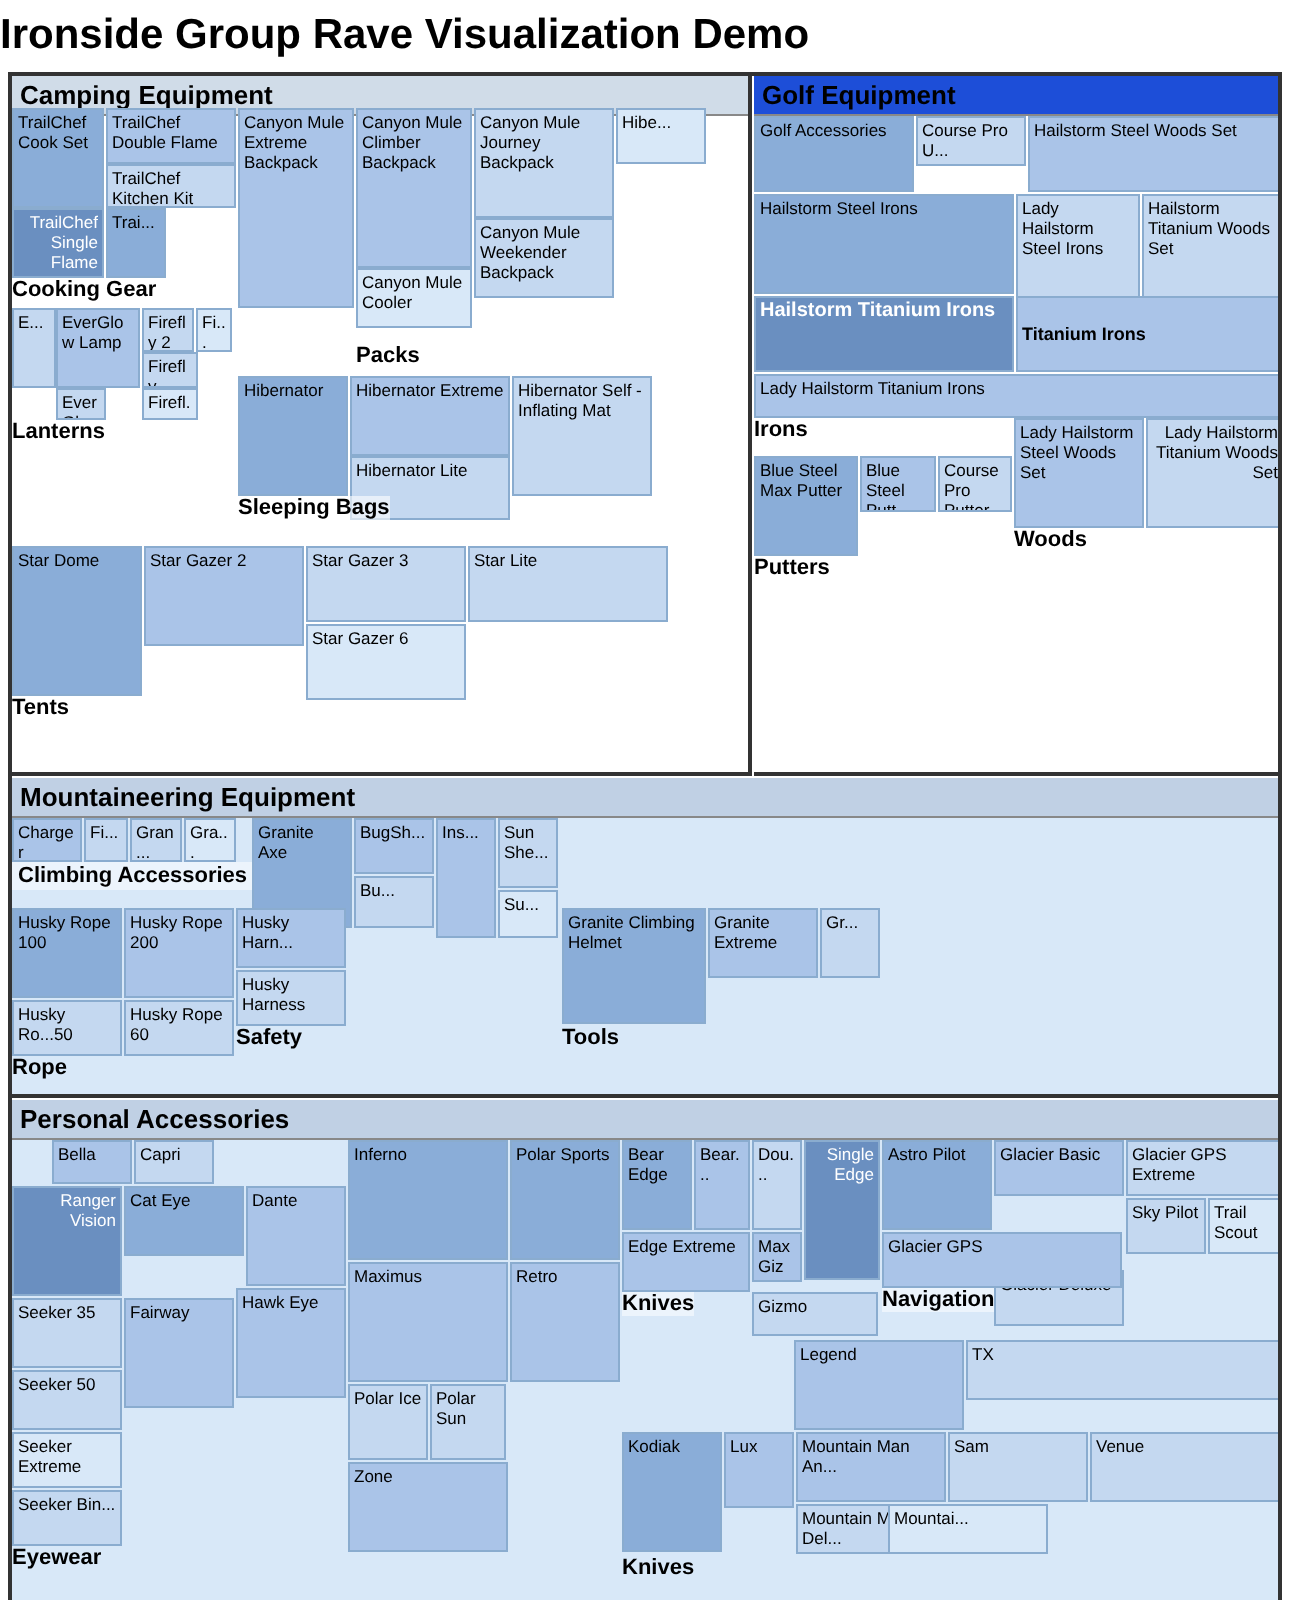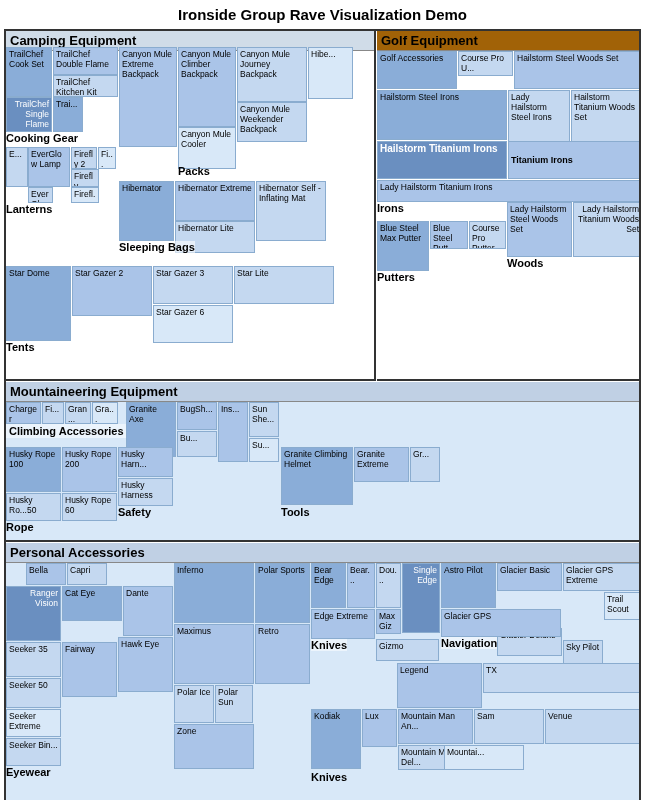--- a/index.html
+++ b/index.html
@@ -21,21 +21,21 @@
     .cell.c4 { background: #aac4e8; }
     .cell.c5 { background: #c4d8f0; }
     .cell.c6 { background: #d8e8f8; }
     
     .cell-label { font-size: 8.5px; line-height: 1.2; }
     .cell-label.med { font-size: 10px; font-weight: bold; }
   </style>
 </head>
 <body>
 
-<div style="text-align:center;font-size:15px;font-weight:bold;padding:6px 0;font-family:Arial,sans-serif;">Ironside Group Rave Visualization Demo</div>
+<div style="text-align:left;font-size:21px;font-weight:bold;padding:6px 0;font-family:Arial,sans-serif;">Ironside Group Rave Visualization Demo</div>
 
 <div style="position:relative;width:637px;height:788px;margin:0 4px;border:2px solid #333;font-family:Arial,sans-serif;overflow:hidden;">
 
   <div style="position:absolute;left:0;top:0;width:370px;height:350px;border-right:2px solid #333;border-bottom:2px solid #333;">
     <div style="font-size:13px;font-weight:bold;padding:2px 4px;background:#d0dce8;border-bottom:1px solid #888;">
       <span>Camping Equipment</span>
     </div>
 
     <div class="cell c3" style="left:0;top:16;width:46px;height:50px;top:16px;">
       <span class="cell-label small">TrailChef Cook Set</span>
@@ -54,33 +54,33 @@
     </div>
 
     <div class="cell c4" style="left:172px;top:16px;width:58px;height:80px;">
       <span class="cell-label small">Canyon Mule Climber Backpack</span>
     </div>
 
     <div class="cell c5" style="left:231px;top:16px;width:70px;height:55px;">
       <span class="cell-label small">Canyon Mule Journey Backpack</span>
     </div>
 
-    <div class="cell c6" style="left:172px;top:96px;width:58px;height:42px;">
+    <div class="cell c6" style="left:172px;top:96px;width:58px;height:30px;">
       <span class="cell-label small">Canyon Mule Cooler</span>
     </div>
 
     <div class="cell c5" style="left:231px;top:71px;width:70px;height:40px;">
       <span class="cell-label small">Canyon Mule Weekender Backpack</span>
     </div>
 
     <div class="cell c4" style="left:113px;top:16px;width:58px;height:100px;">
       <span class="cell-label small">Canyon Mule Extreme Backpack</span>
     </div>
 
-    <div class="cell c6" style="left:302px;top:16px;width:45px;height:52px;">
+    <div class="cell c6" style="left:302px;top:16px;width:45px;height:28px;">
       <span class="cell-label small">Hibe...</span>
     </div>
 
     <div style="position:absolute;left:172px;top:134px;font-size:11px;font-weight:bold;">
       <span>Packs</span>
     </div>
 
     <div class="cell c2" style="left:0;top:66px;width:46px;height:35px;">
       <span class="cell-label small">TrailChef Single Flame</span>
     </div>
@@ -150,21 +150,21 @@
     </div>
     <div class="cell c6" style="left:147px;top:274px;width:80px;height:38px;">
       <span class="cell-label">Star Gazer 6</span>
     </div>
     <div style="position:absolute;left:0;top:310px;font-size:11px;font-weight:bold;">
       <span>Tents</span>
     </div>
   </div>
 
   <div style="position:absolute;left:371px;top:0;width:266px;height:350px;border-bottom:2px solid #333;">
-    <div style="font-size:13px;font-weight:bold;padding:2px 4px;background:#a16207;border-bottom:1px solid #888;">
+    <div style="font-size:13px;font-weight:bold;padding:2px 4px;background:#1d4ed8;border-bottom:1px solid #888;">
       <span>Golf Equipment</span>
     </div>
 
     <div class="cell c3" style="left:0;top:20px;width:80px;height:38px;">
       <span class="cell-label small">Golf Accessories</span>
     </div>
     <div class="cell c5" style="left:81px;top:20px;width:55px;height:25px;">
       <span class="cell-label small">Course Pro U...</span>
     </div>
 
@@ -409,21 +409,21 @@
     </div>
     <div class="cell c4" style="left:491px;top:20px;width:65px;height:28px;">
       <span class="cell-label small">Glacier Basic</span>
     </div>
     <div class="cell c5" style="left:557px;top:20px;width:79px;height:28px;">
       <span class="cell-label small">Glacier GPS Extreme</span>
     </div>
     <div class="cell c5" style="left:491px;top:49px;width:65px;height:28px;margin-top:36px;">
       <span class="cell-label small">Glacier Deluxe</span>
     </div>
-    <div class="cell c5" style="left:557px;top:49px;width:40px;height:28px;margin-top:48px;">
+    <div class="cell c5" style="left:557px;top:49px;width:40px;height:28px;">
       <span class="cell-label small">Sky Pilot</span>
     </div>
     <div class="cell c6" style="left:598px;top:49px;width:38px;height:28px;">
       <span class="cell-label small">Trail Scout</span>
     </div>
     <div class="cell c4" style="left:435px;top:66px;width:120px;height:28px;">
       <span class="cell-label small">Glacier GPS</span>
     </div>
 
     <div style="position:absolute;left:435px;top:94px;font-size:11px;font-weight:bold;background:rgba(255,255,255,0.5);">

